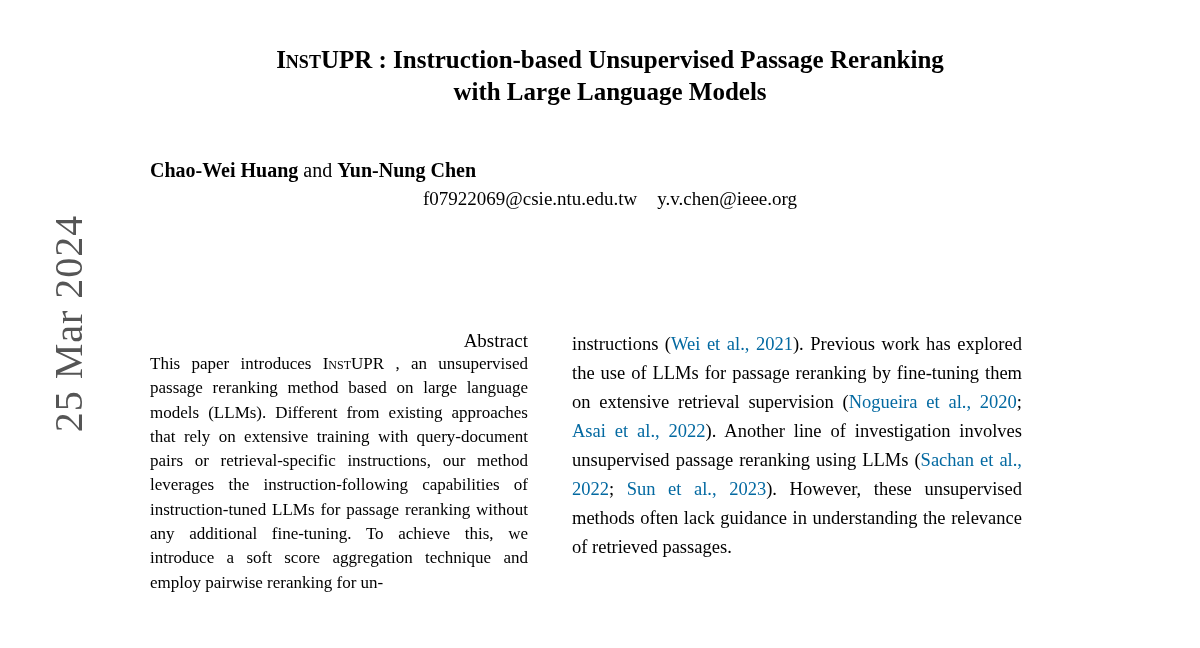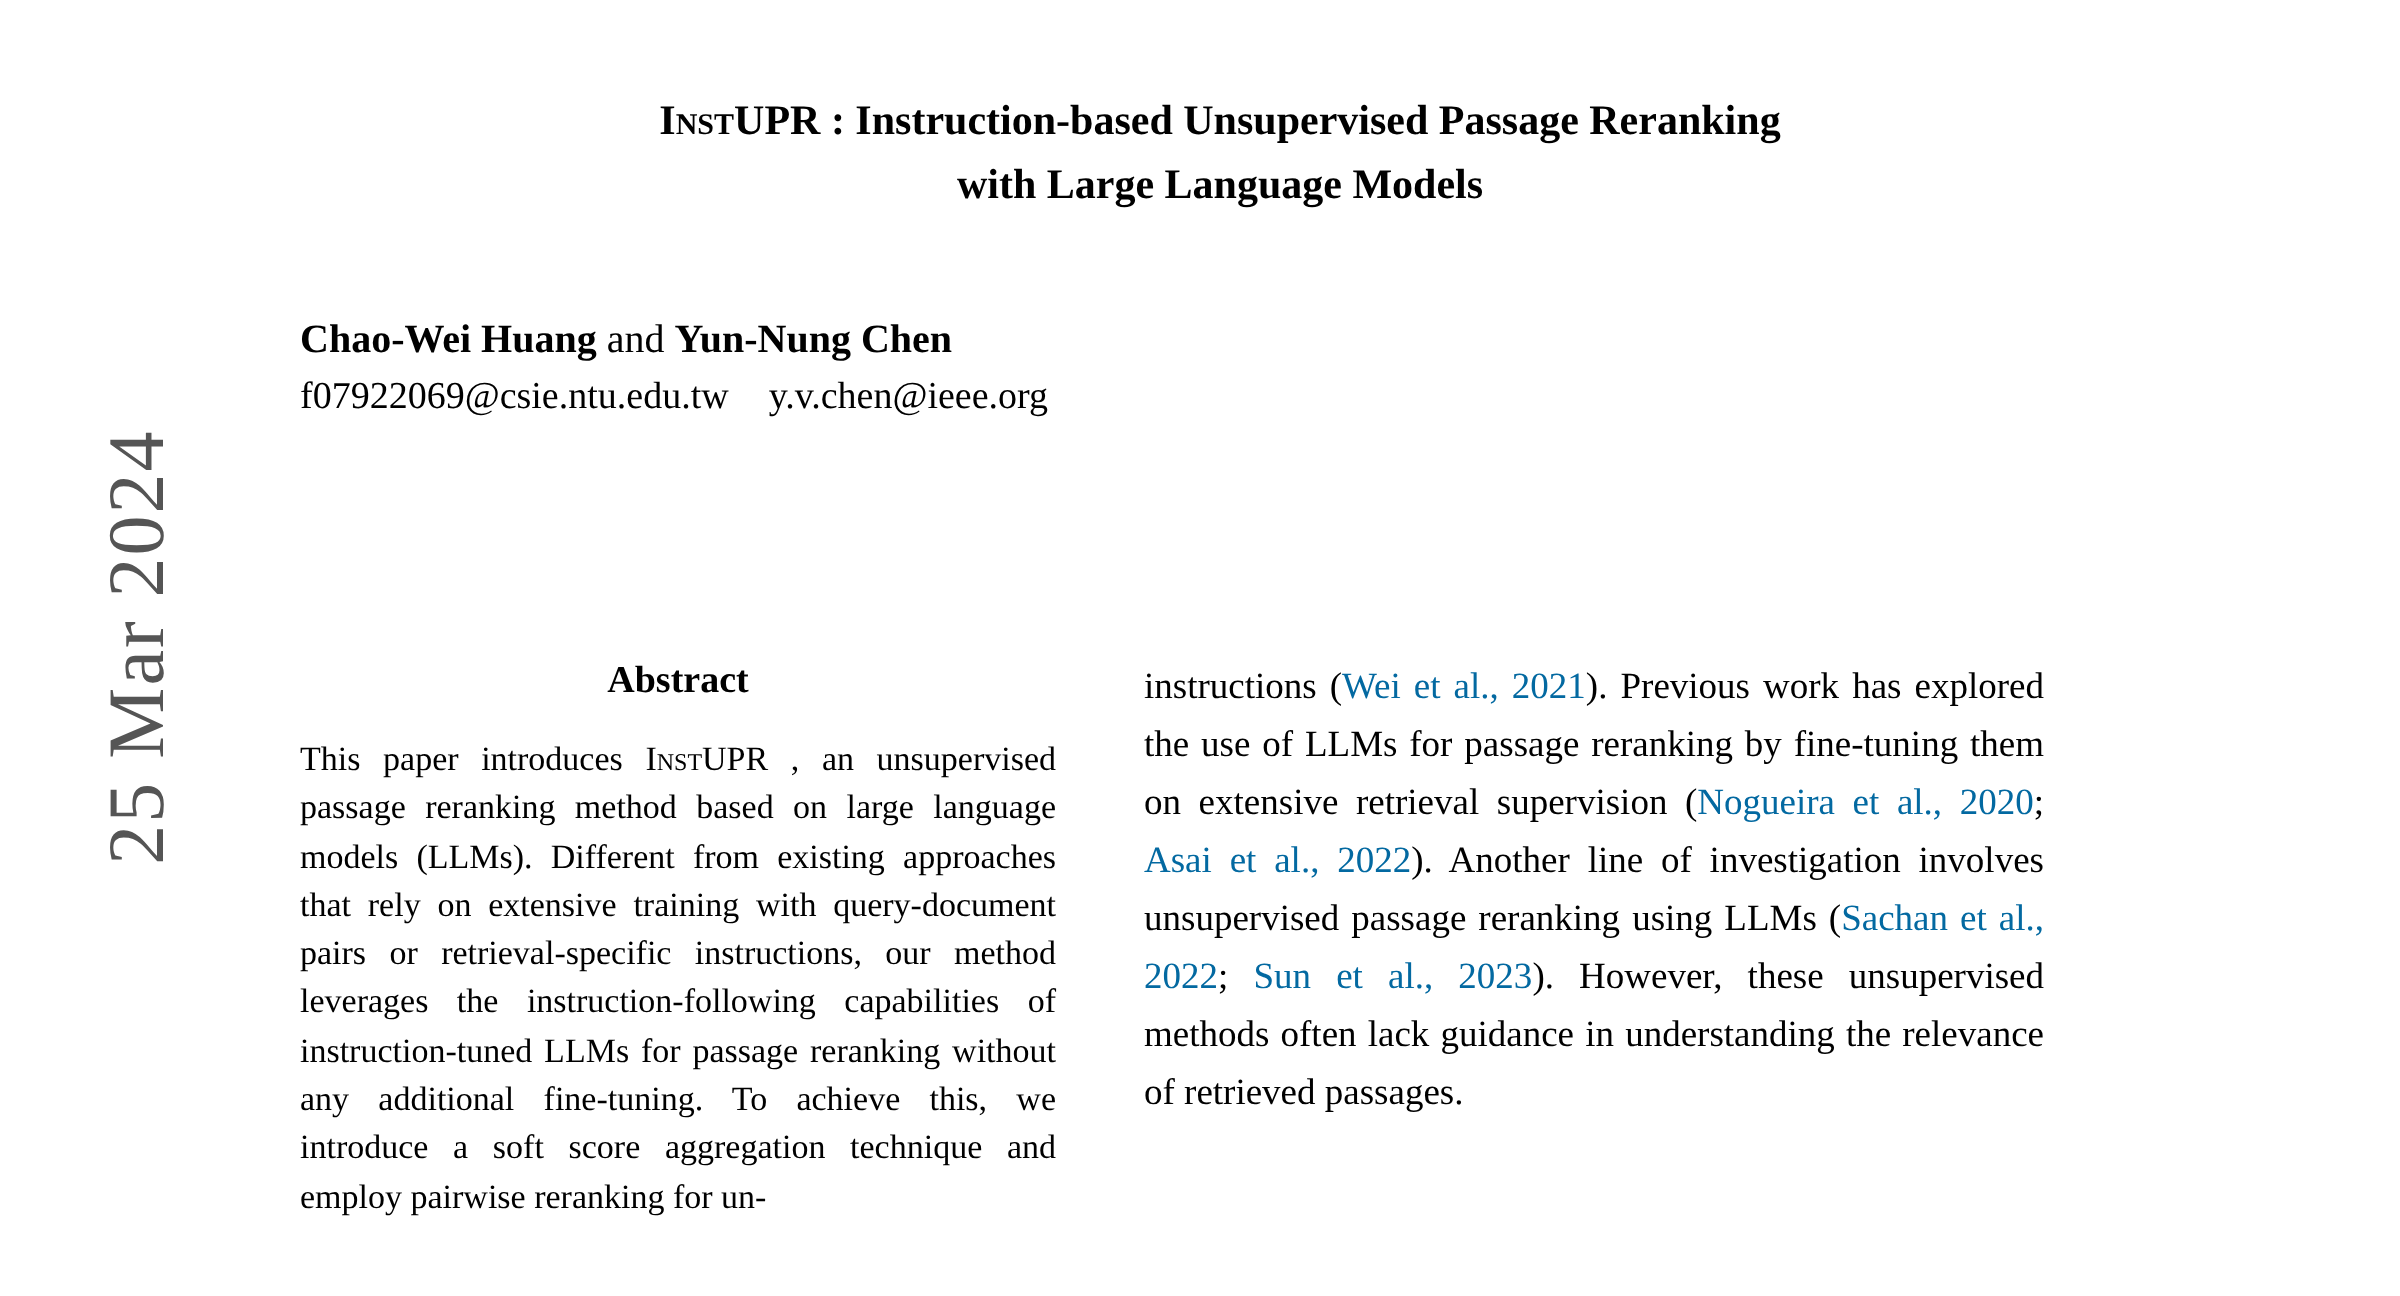--- a/index.html
+++ b/index.html
@@ -37,21 +37,21 @@
     left: 150px;
     top: 0;
     width: 920px;
     height: 648px;
   }
 
   .title {
     margin: 44px 0 0 0;
     text-align: center;
     font-weight: bold;
-    font-size: 21px;
+    font-size: 25px;
     line-height: 32px;
   }
   .sc {
     font-variant: small-caps;
   }
   .title-line2 {
     display: block;
   }
 
   .authors {
@@ -65,20 +65,21 @@
   }
   .authors .and {
     font-weight: normal;
   }
   .affil {
     text-align: center;
     font-size: 19px;
     line-height: 28px;
   }
   .emails {
+    text-align: center;
     font-size: 19px;
     line-height: 28px;
   }
   .emails .gap {
     display: inline-block;
     width: 20px;
   }
 
   .columns {
     position: absolute;
@@ -88,24 +89,24 @@
     display: flex;
     gap: 44px;
   }
   .col {
     width: 378px;
   }
   .col-left { width: 378px; }
   .col-right { width: 450px; }
 
   .abstract-head {
-    text-align: center;
-    font-weight: bold;
+    text-align: right;
+    font-weight: normal;
     font-size: 19px;
-    margin-bottom: 16px;
+    margin-bottom: 0;
   }
 
   .body-text {
     font-size: 17px;
     line-height: 24.3px;
     text-align: justify;
     text-justify: inter-word;
     hyphens: manual;
   }
   .col-right .body-text {

